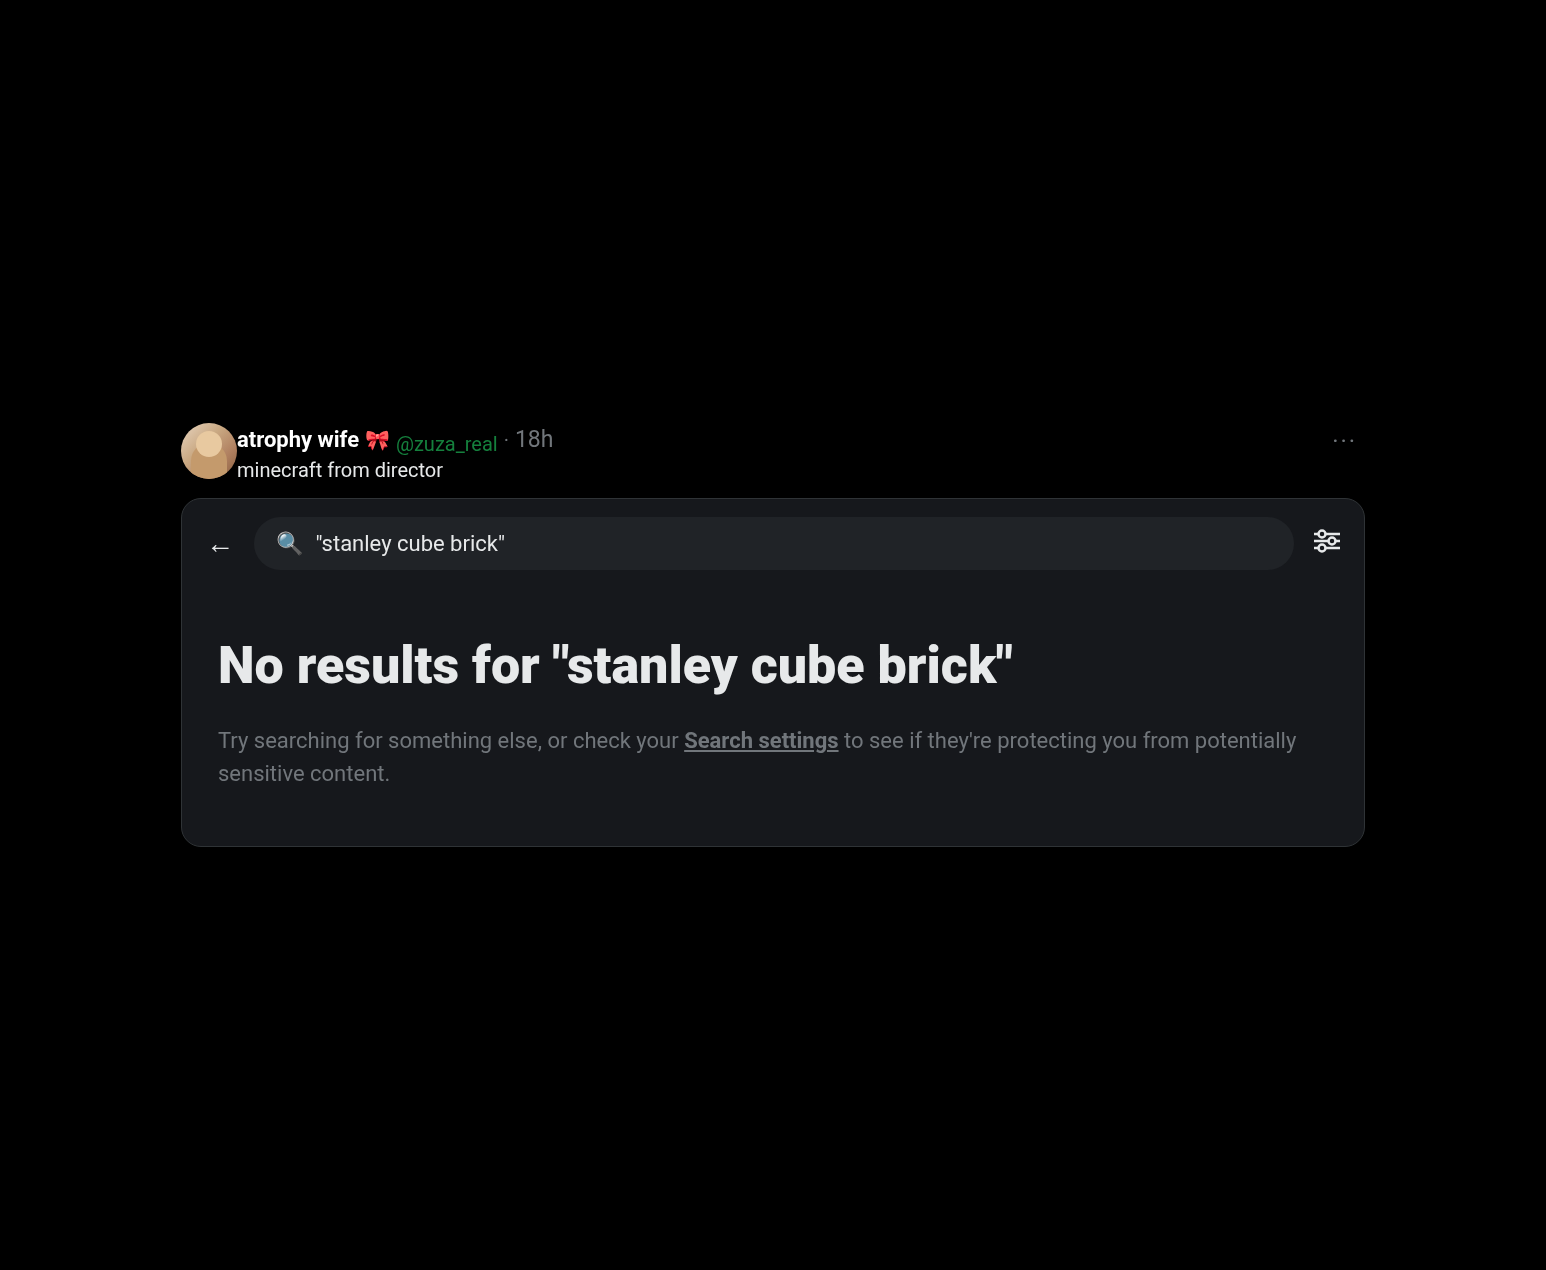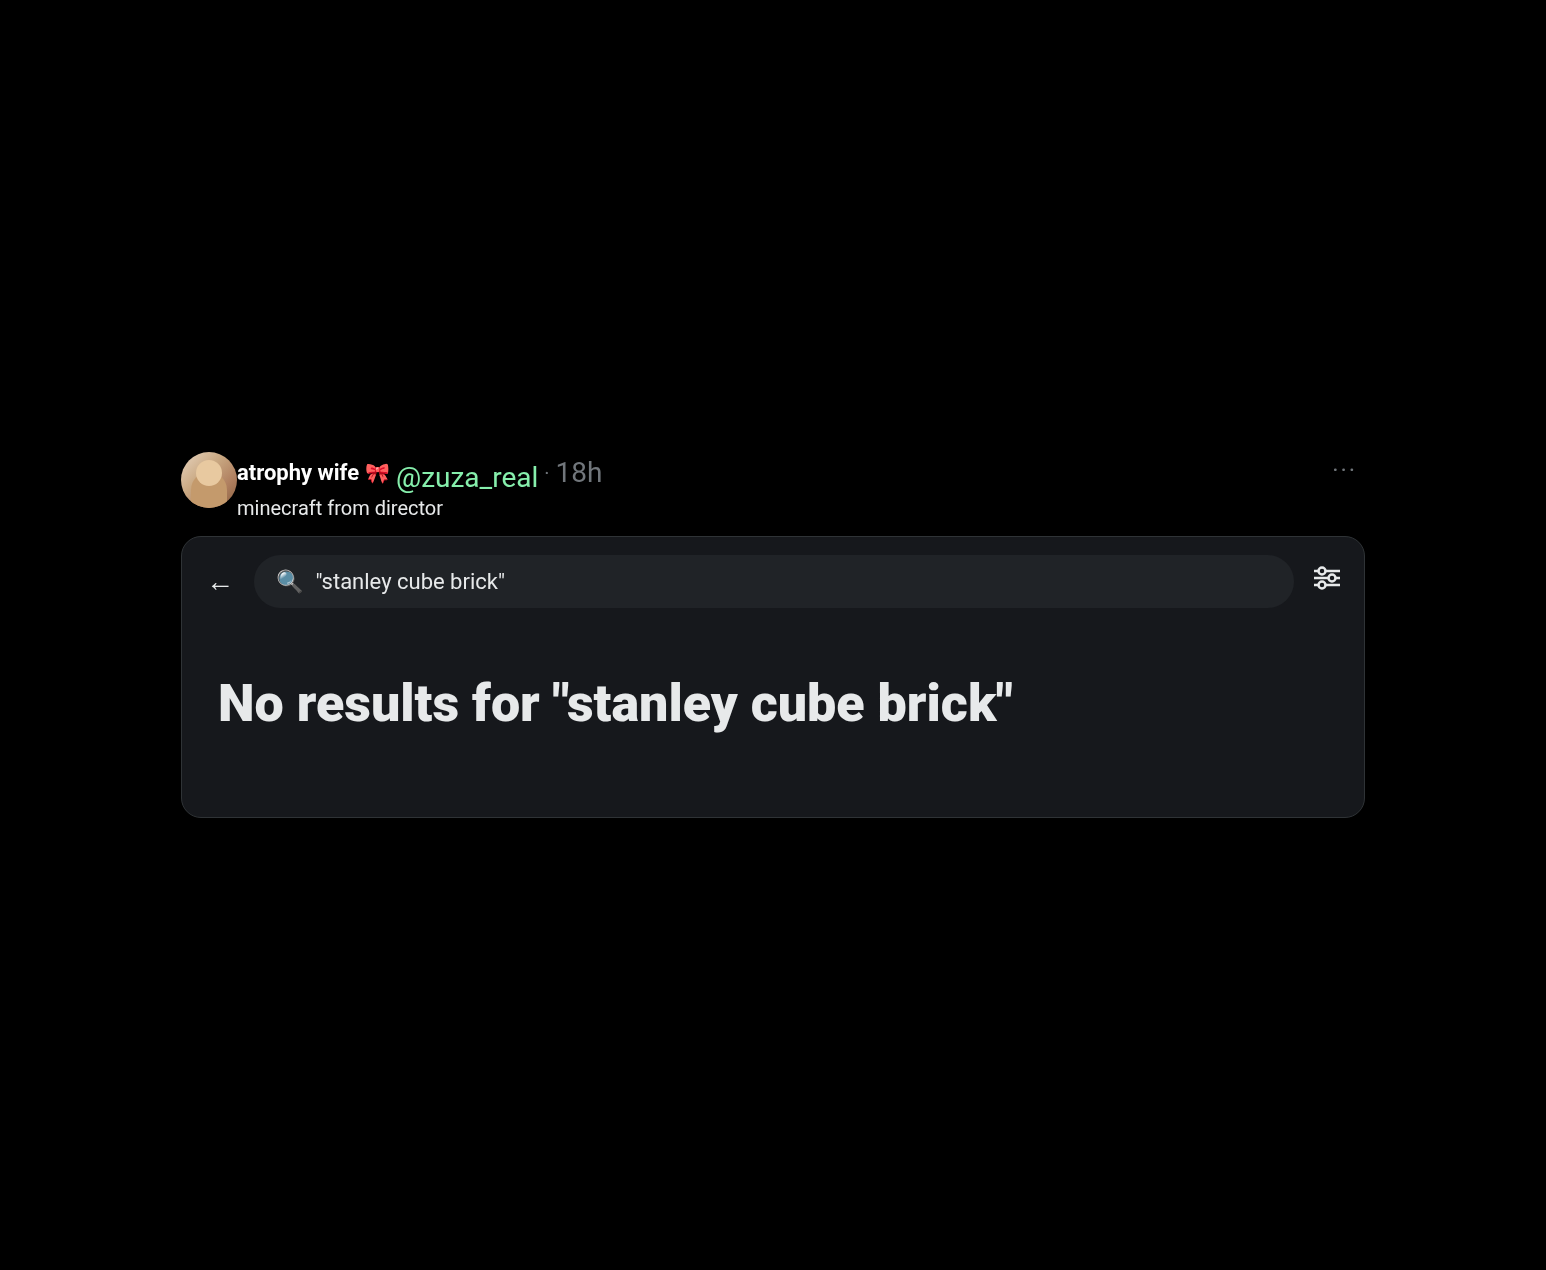--- a/index.html
+++ b/index.html
@@ -87,33 +87,33 @@
       color: #fff;
       font-size: 22px;
       font-weight: 700;
     }
 
     .bow-emoji {
       font-size: 20px;
     }
 
     .username {
-      color: #86efac;
-      font-size: 28px;
+      color: #15803d;
+      font-size: 20px;
       margin-top: 9px;
     }
 
     .dot {
       color: #71767b;
       font-size: 20px;
     }
 
     .timestamp {
       color: #71767b;
-      font-size: 28px;
+      font-size: 23px;
     }
 
     .subtitle {
       color: #e7e9ea;
       font-size: 20px;
     }
 
     .more-button {
       color: #71767b;
       font-size: 24px;
@@ -271,16 +271,19 @@
           <circle cx="8" cy="5" r="3.5" fill="#16181c" stroke="#e7e9ea" stroke-width="2.5"></circle>
           <circle cx="18" cy="12" r="3.5" fill="#16181c" stroke="#e7e9ea" stroke-width="2.5"></circle>
           <circle cx="8" cy="19" r="3.5" fill="#16181c" stroke="#e7e9ea" stroke-width="2.5"></circle>
         </svg>
       </div>
     </div>
 
 
     <div class="results-area">
       <div class="no-results-heading">No results for "stanley cube brick"</div>
+      <div class="no-results-body">
+        <span>Try searching for something else, or check your </span><a>Search settings</a><span> to see if they're protecting you from potentially sensitive content.</span>
+      </div>
     </div>
 
   </div>
 </div>
 
 </body></html>

